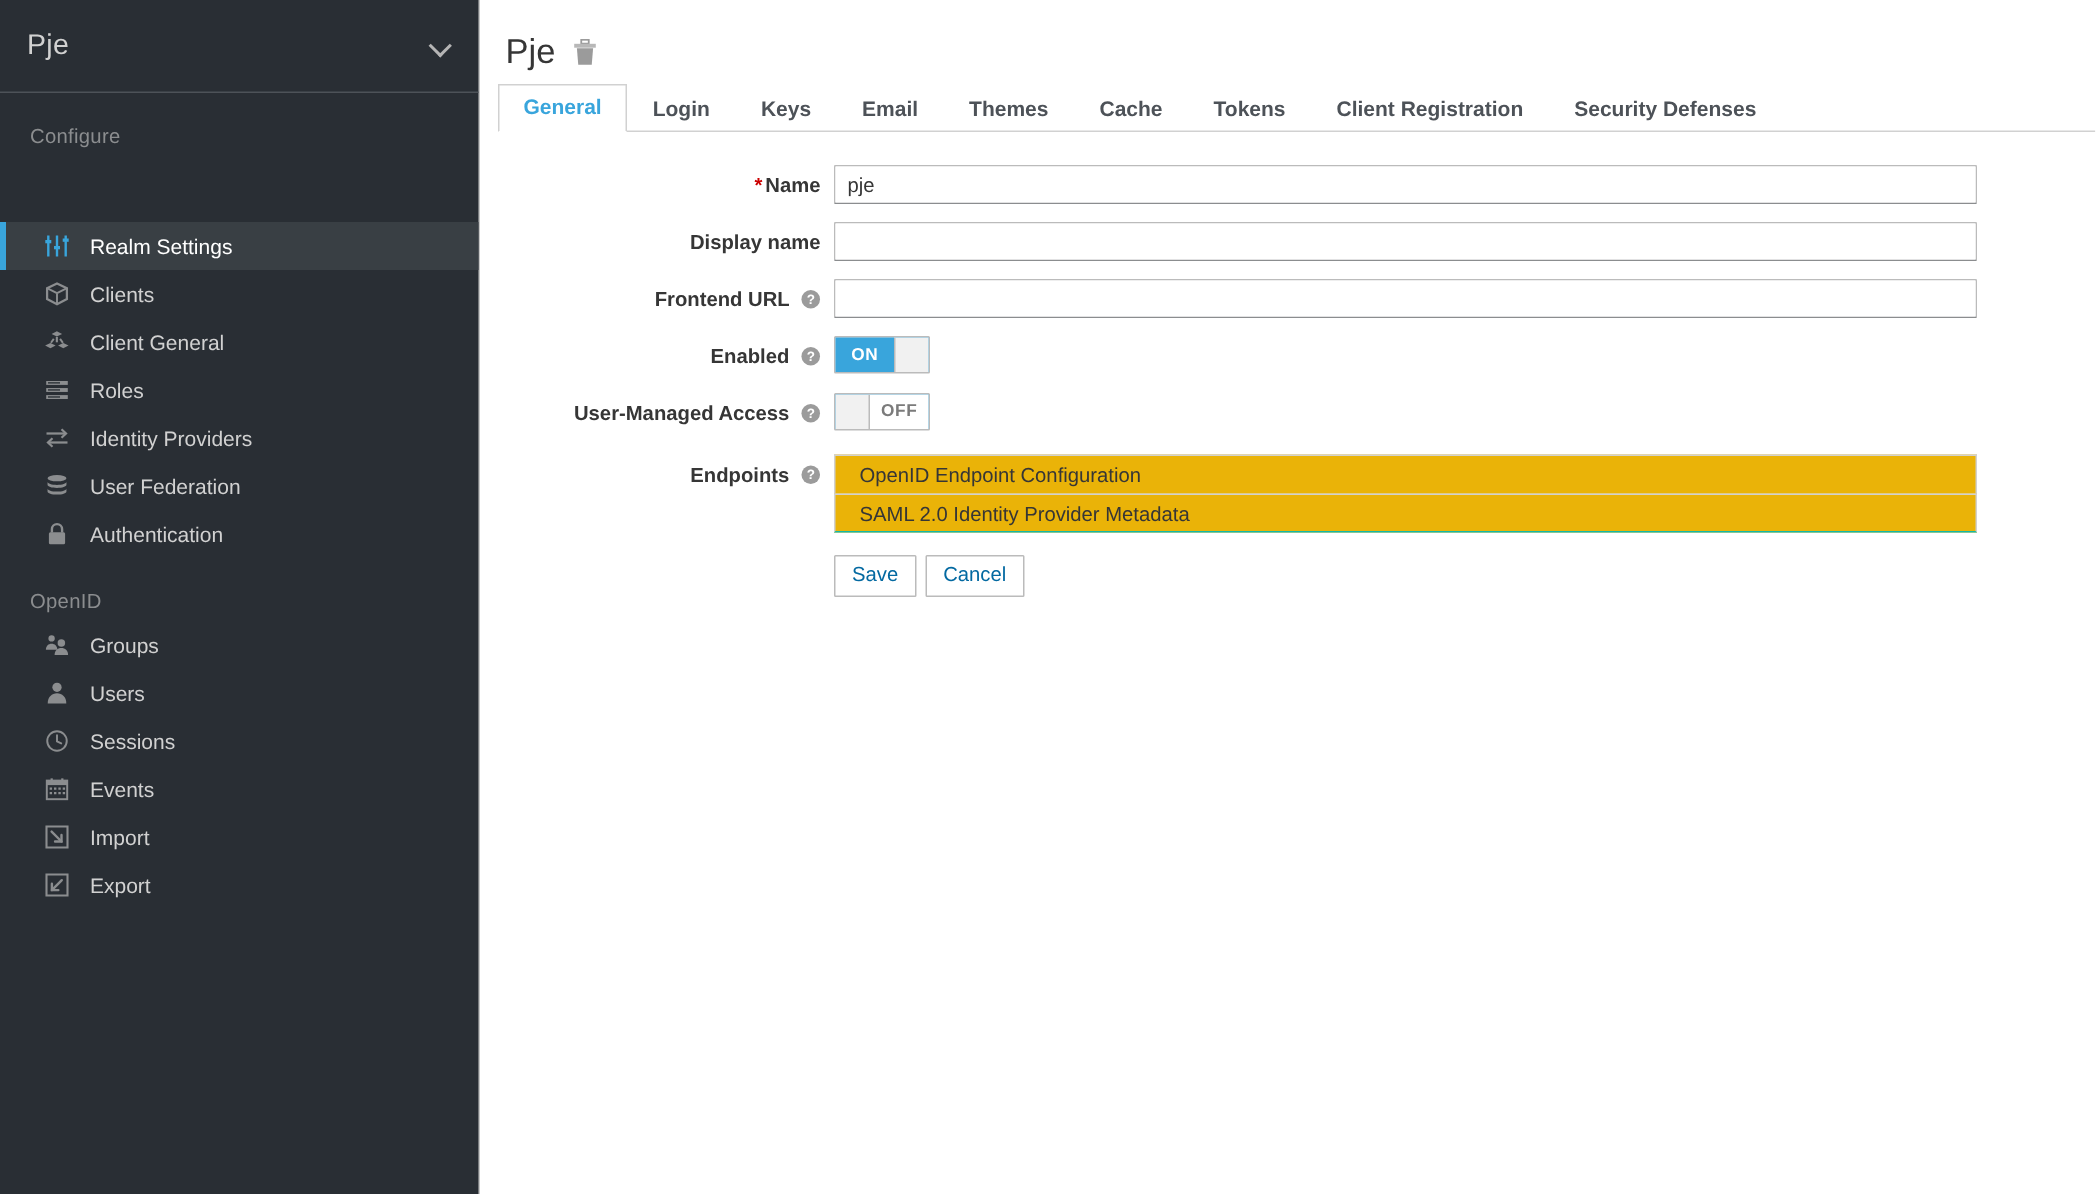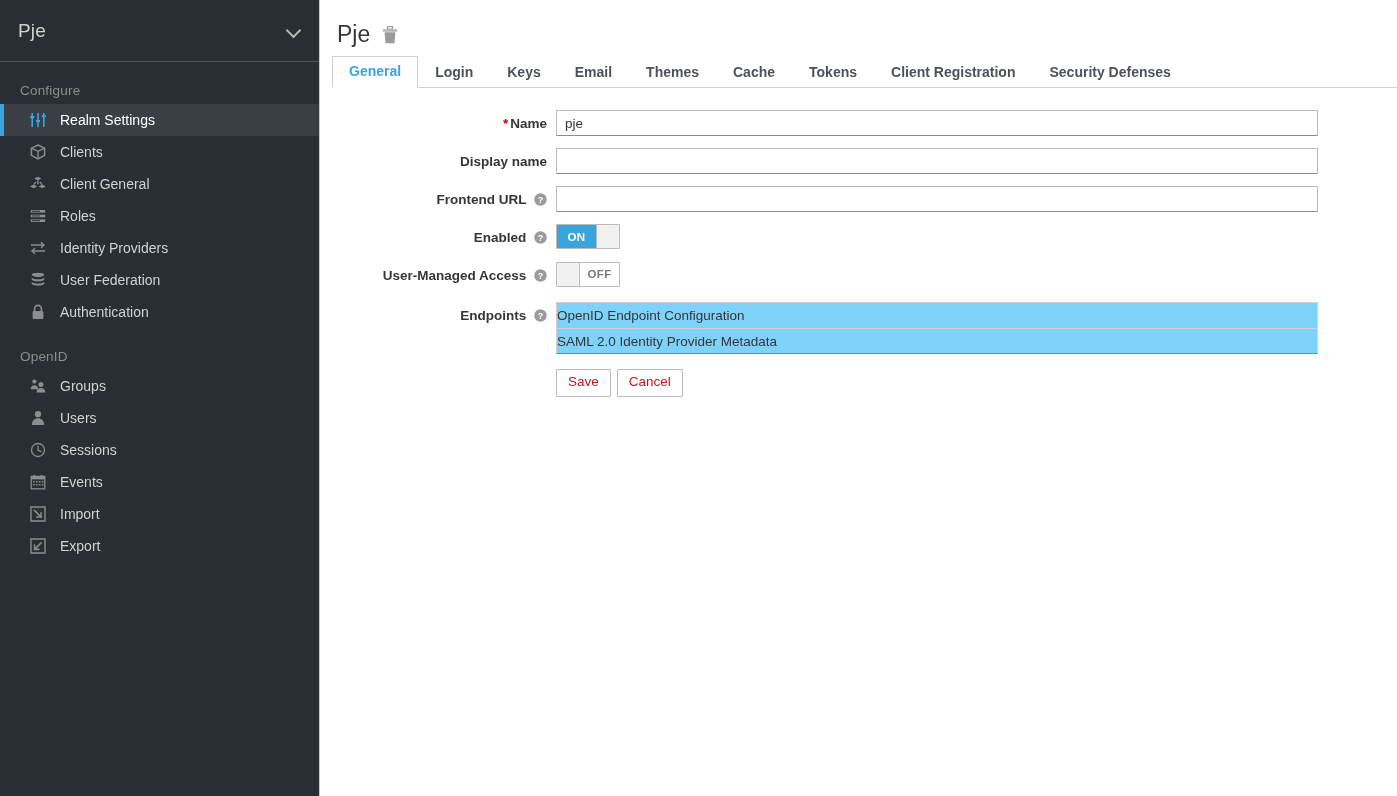--- a/index.html
+++ b/index.html
@@ -72,20 +72,21 @@
     color: #d1d1d1;
     font-size: 14px;
     cursor: pointer;
     border-left: 4px solid transparent;
     padding-left: 24px;
   }
   .nav-item.active {
     background: #393f44;
     border-left: 4px solid #39a5dc;
     color: #ffffff;
+    margin-top: 44px;
   }
   .nav-icon {
     width: 20px;
     min-width: 20px;
     height: 16px;
     margin-right: 12px;
     display: inline-flex;
     align-items: center;
     justify-content: center;
   }
@@ -232,36 +233,36 @@
     border-left: none;
     border-right: 1px solid #bbbbbb;
     order: -1;
   }
 
   
   .endpoint-list { width: 100%; }
   .endpoint-item {
     border: 1px solid #d1d1d1;
     border-bottom: none;
-    padding: 4px 0;
+    padding: 4px 16px;
     font-size: 13.5px;
     color: #363636;
     height: 26px;
     line-height: 17px;
     cursor: pointer;
-    background: #7dd3fc;
+    background: #eab308;
   }
   .endpoint-item:last-child { border-bottom: 1px solid #14b8a6; }
 
   
   .btn-row { margin-top: 15px; display: flex; gap: 6px; }
   .btn {
     border: 1px solid #bbbbbb;
     background: #ffffff;
-    color: #b91c1c;
+    color: #0369a1;
     font-size: 13.5px;
     padding: 3px 11px 4px 11px;
     border-radius: 1px;
     cursor: pointer;
     font-family: "Liberation Sans", sans-serif;
     line-height: 1.4;
   }
 </style>
 </head>
 <body>

